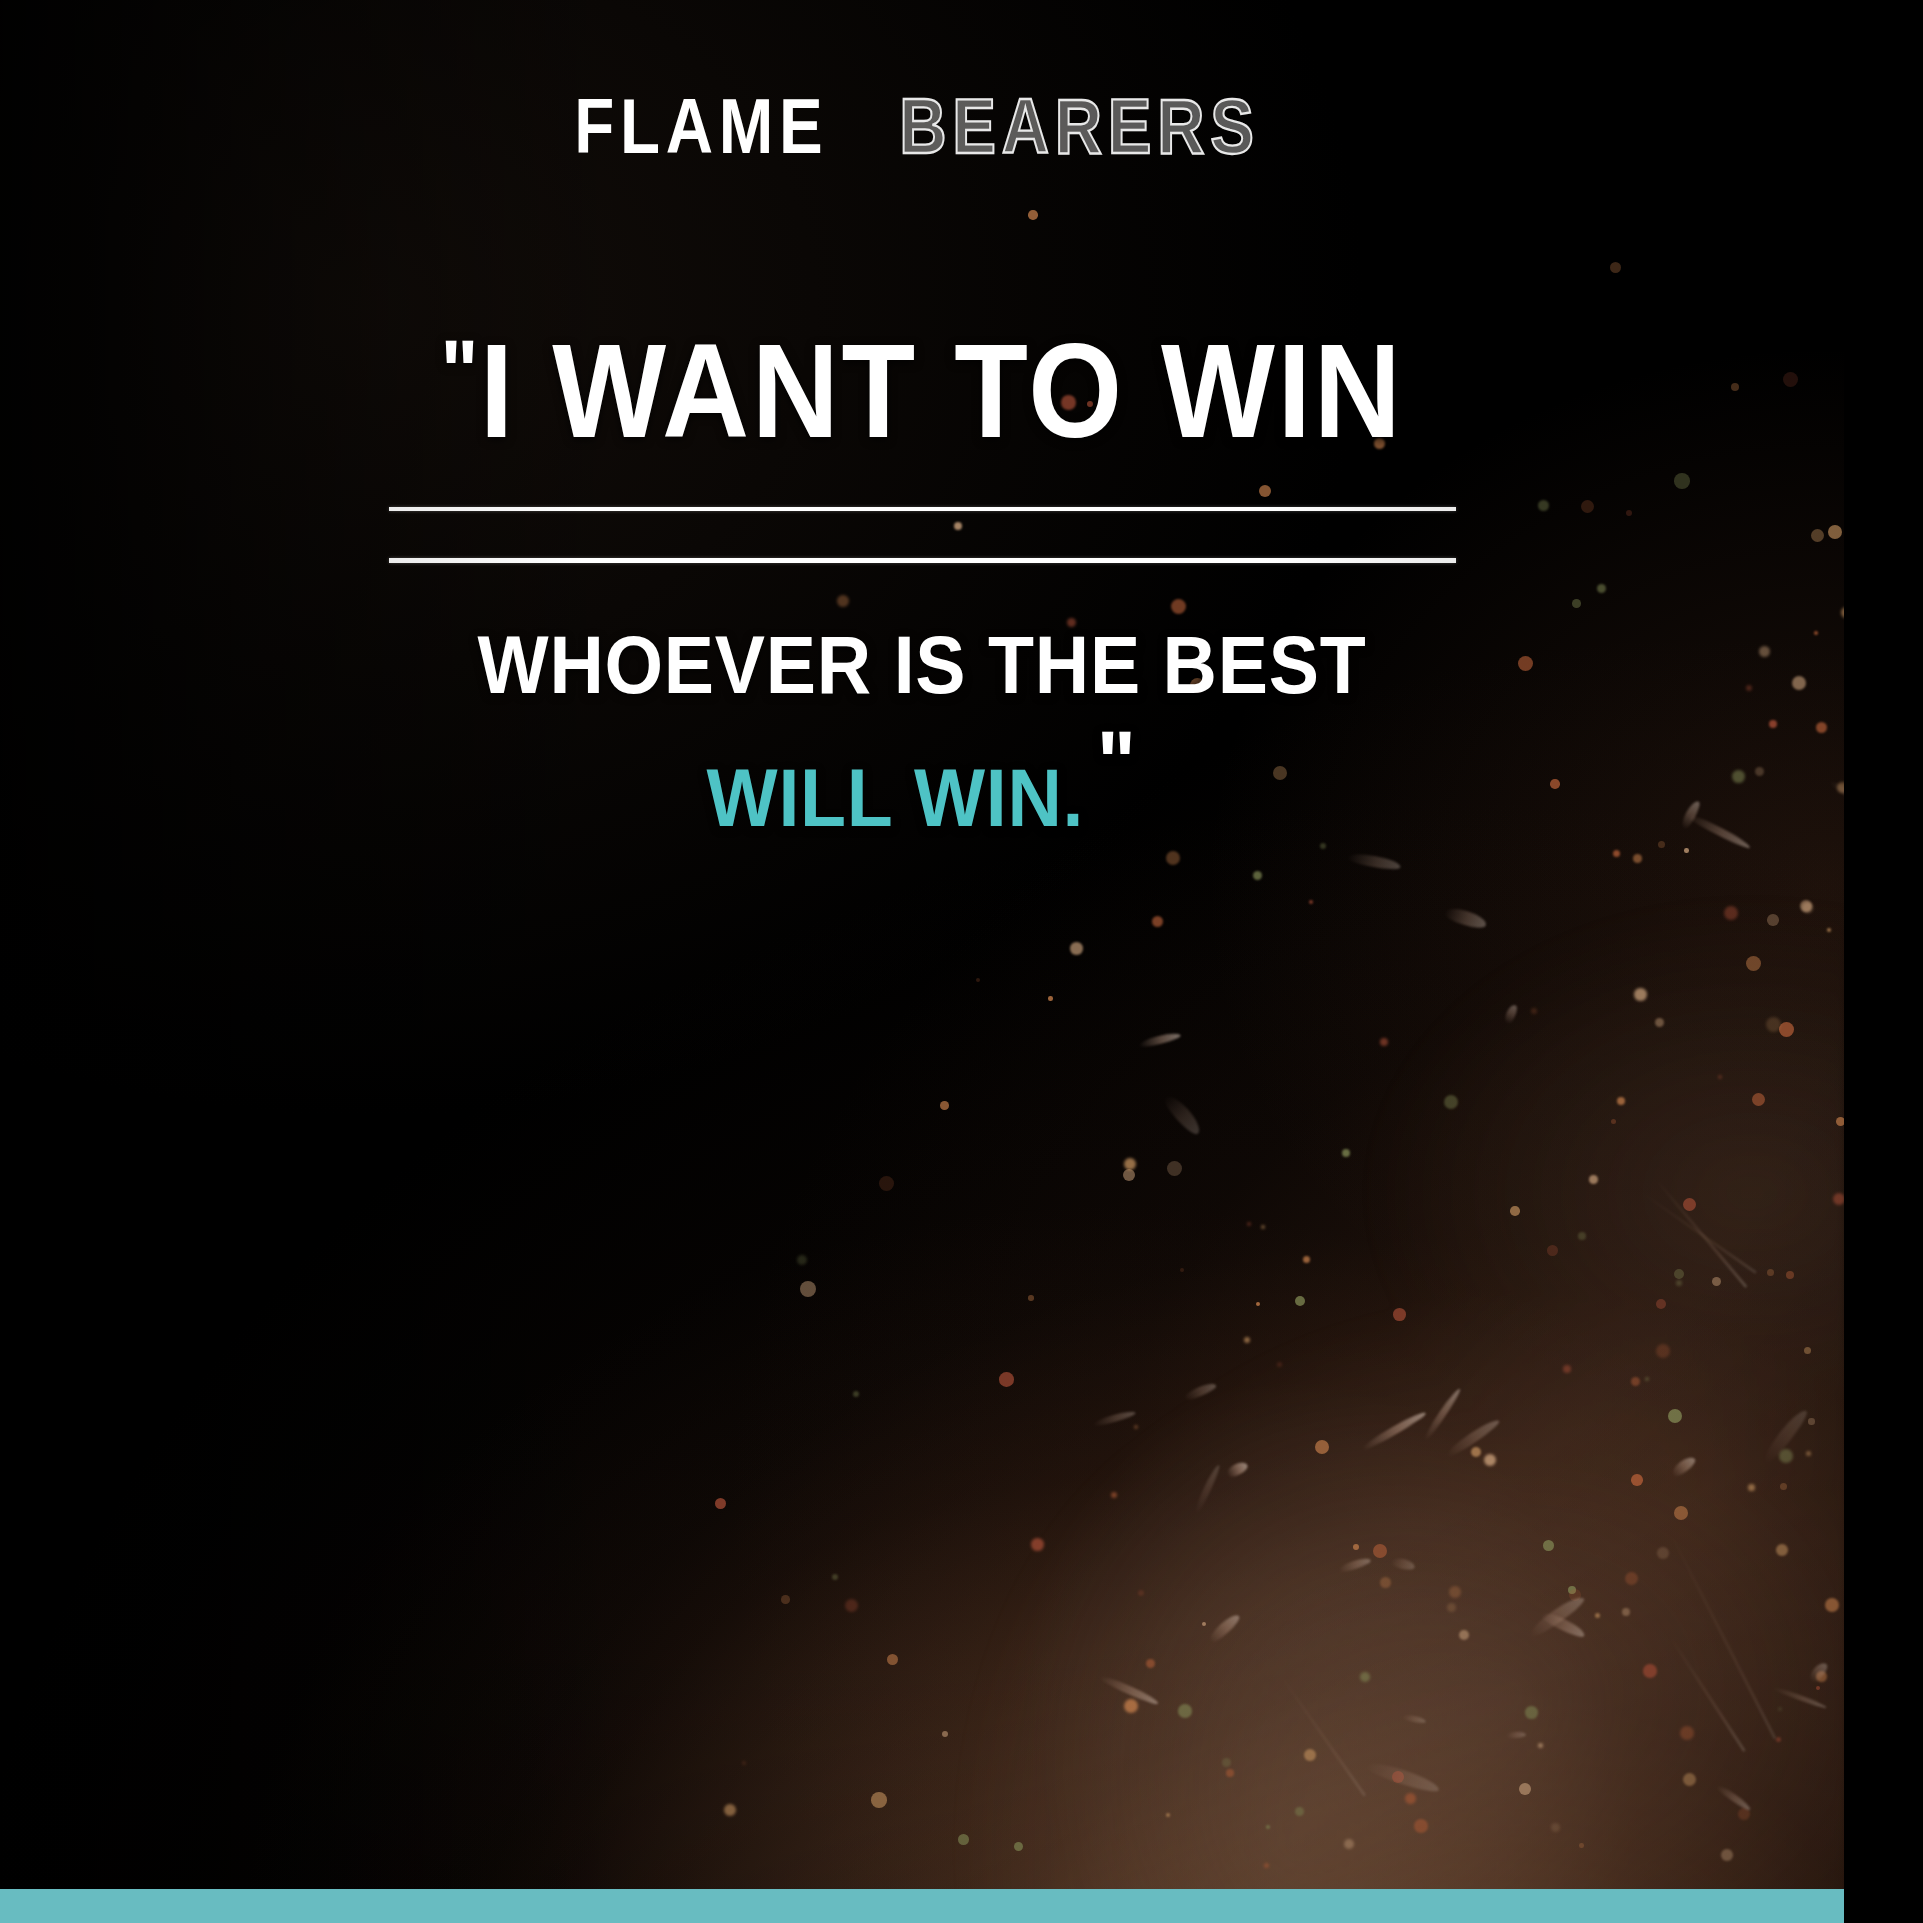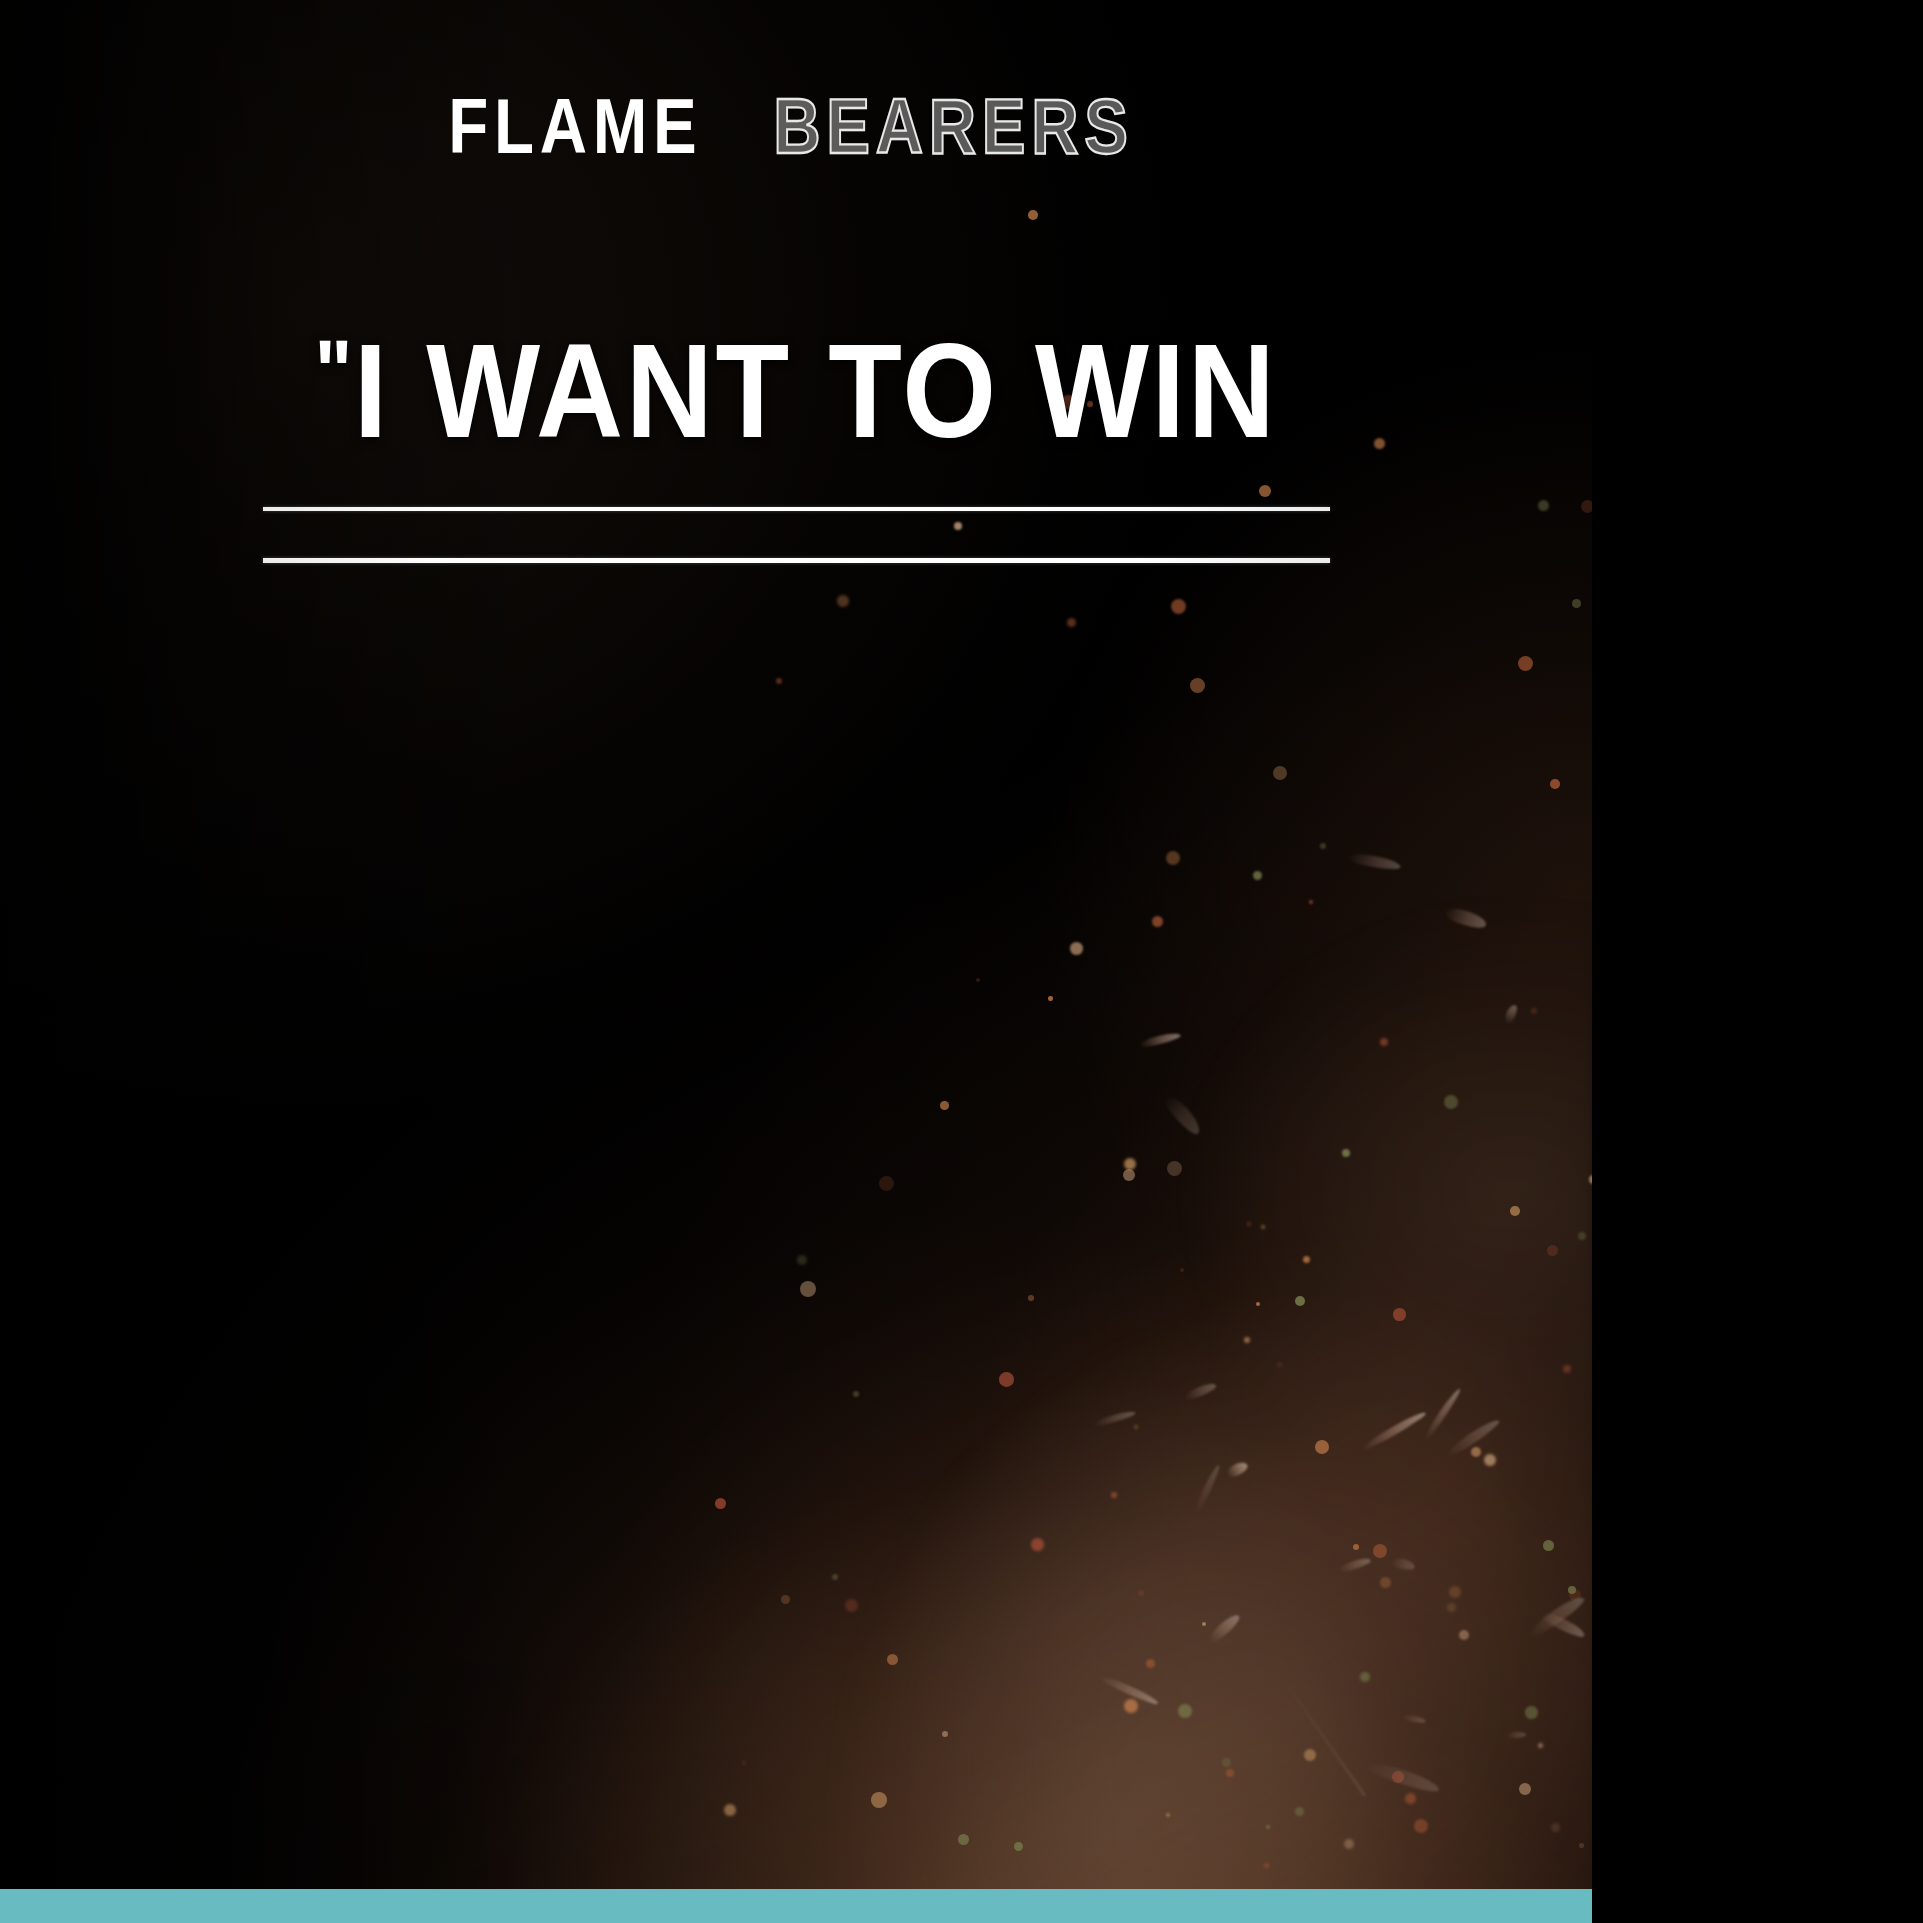--- a/index.html
+++ b/index.html
@@ -2,21 +2,21 @@
 <html style="font-size:12px"><head>
 <meta charset="utf-8">
 <style>
   html, body {
     margin: 0;
     padding: 0;
     background: #000;
   }
   #poster {
     position: relative;
-    width: 1592px;
+    width: 1844px;
     height: 1924px;
     overflow: hidden;
     background: #1d4ed8;
     font-family: "Liberation Sans", sans-serif;
     -webkit-font-smoothing: antialiased;
   }
 
   
   .bg-layer { position: absolute; inset: 0; pointer-events: none; }
 
@@ -428,20 +428,26 @@
 
     <div class="headline">
       <span class="qmark">"</span><span>I WANT TO WIN</span>
     </div>
 
     <div class="rule top"></div>
 
 
     <div class="rule bottom"></div>
 
+    <div>
+      <div class="closing">WHOEVER IS THE BEST</div>
+      <div class="closing">
+        <span class="teal">WILL WIN.</span><span class="qmark close">"</span>
+      </div>
+    </div>
 
   </div>
 
 
   <div class="footer-bar"></div>
 
 </div>
 
 
 </body></html>

